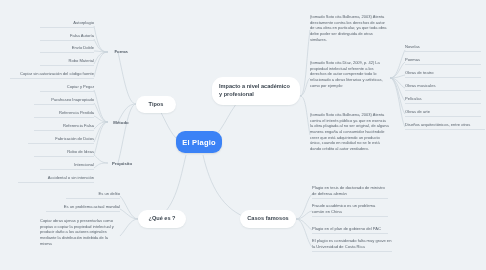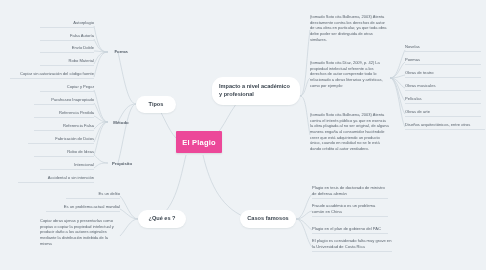--- a/index.html
+++ b/index.html
@@ -28,23 +28,23 @@
     width: 486px;
     height: 270px;
     pointer-events: none;
   }
   .node {
     position: absolute;
     box-sizing: border-box;
   }
   
   .root {
-    background: #ec4899;
+    background: #3b82f6;
     color: #ffffff;
-    border-radius: 1px;
+    border-radius: 9px;
     font-size: 7.5px;
     font-weight: bold;
     letter-spacing: 0.2px;
     display: flex;
     align-items: center;
     justify-content: center;
     text-align: center;
     box-shadow: 0 1px 2px rgba(0,0,0,0.10);
   }
   

